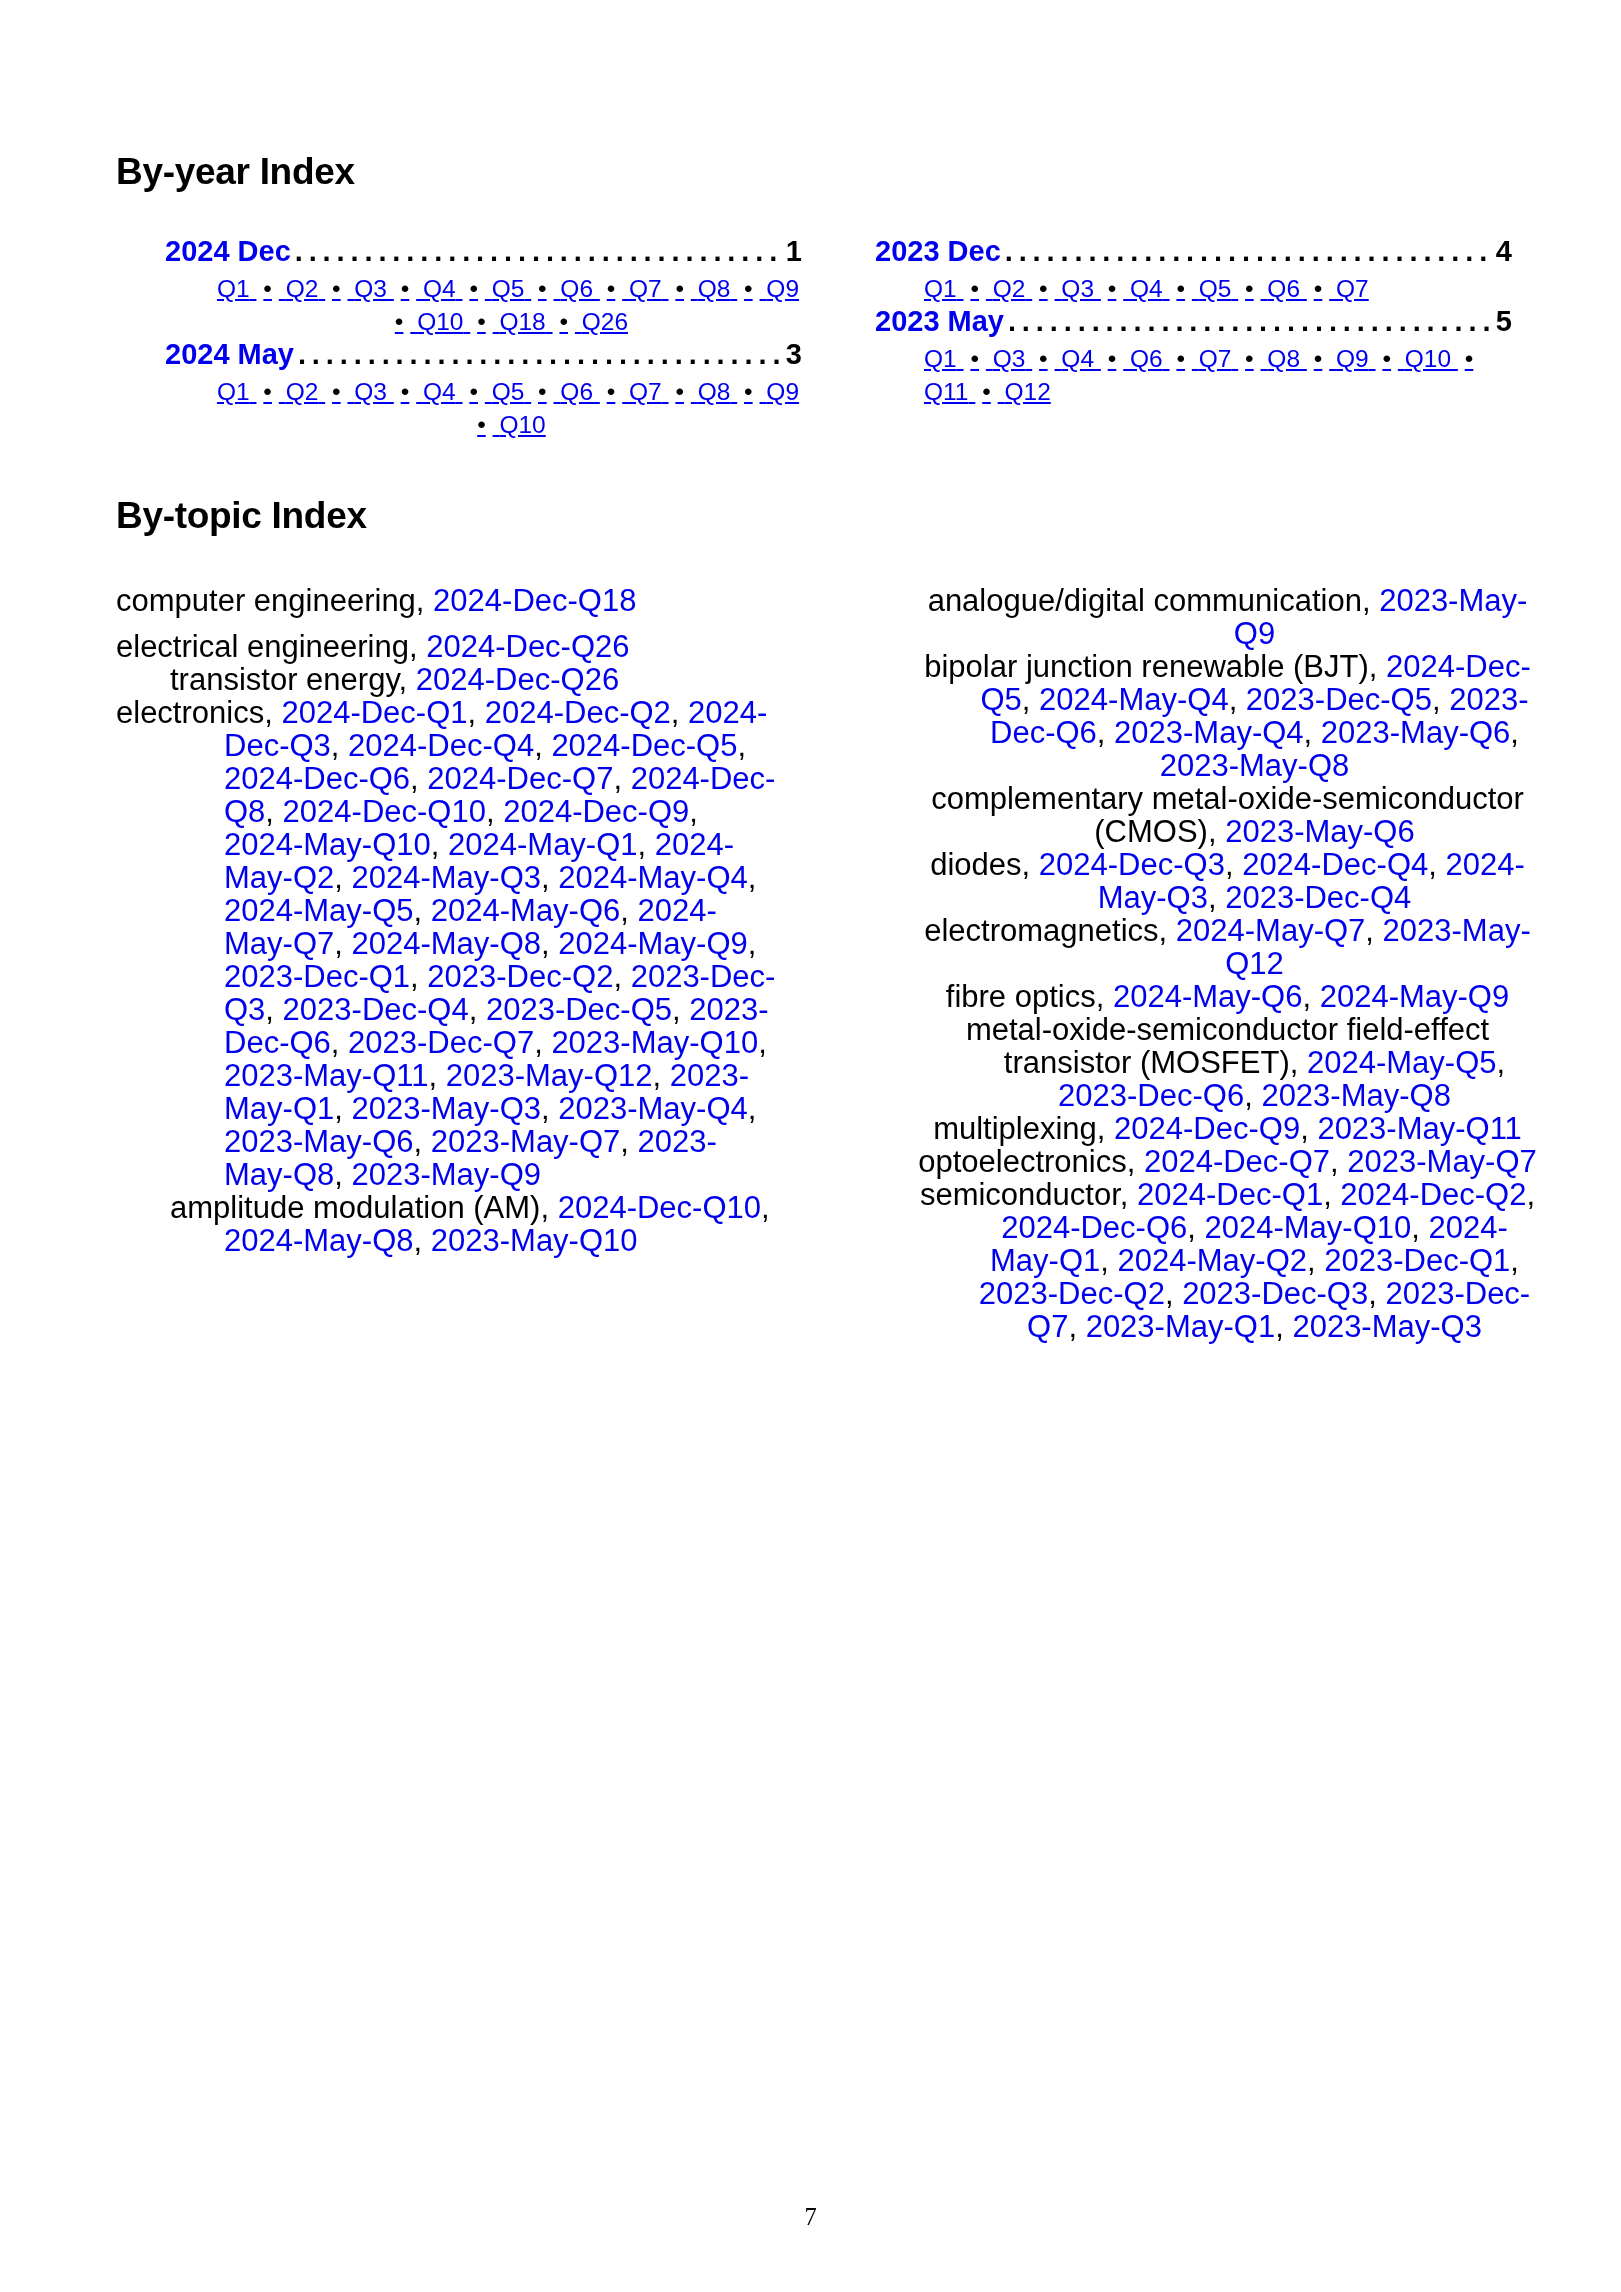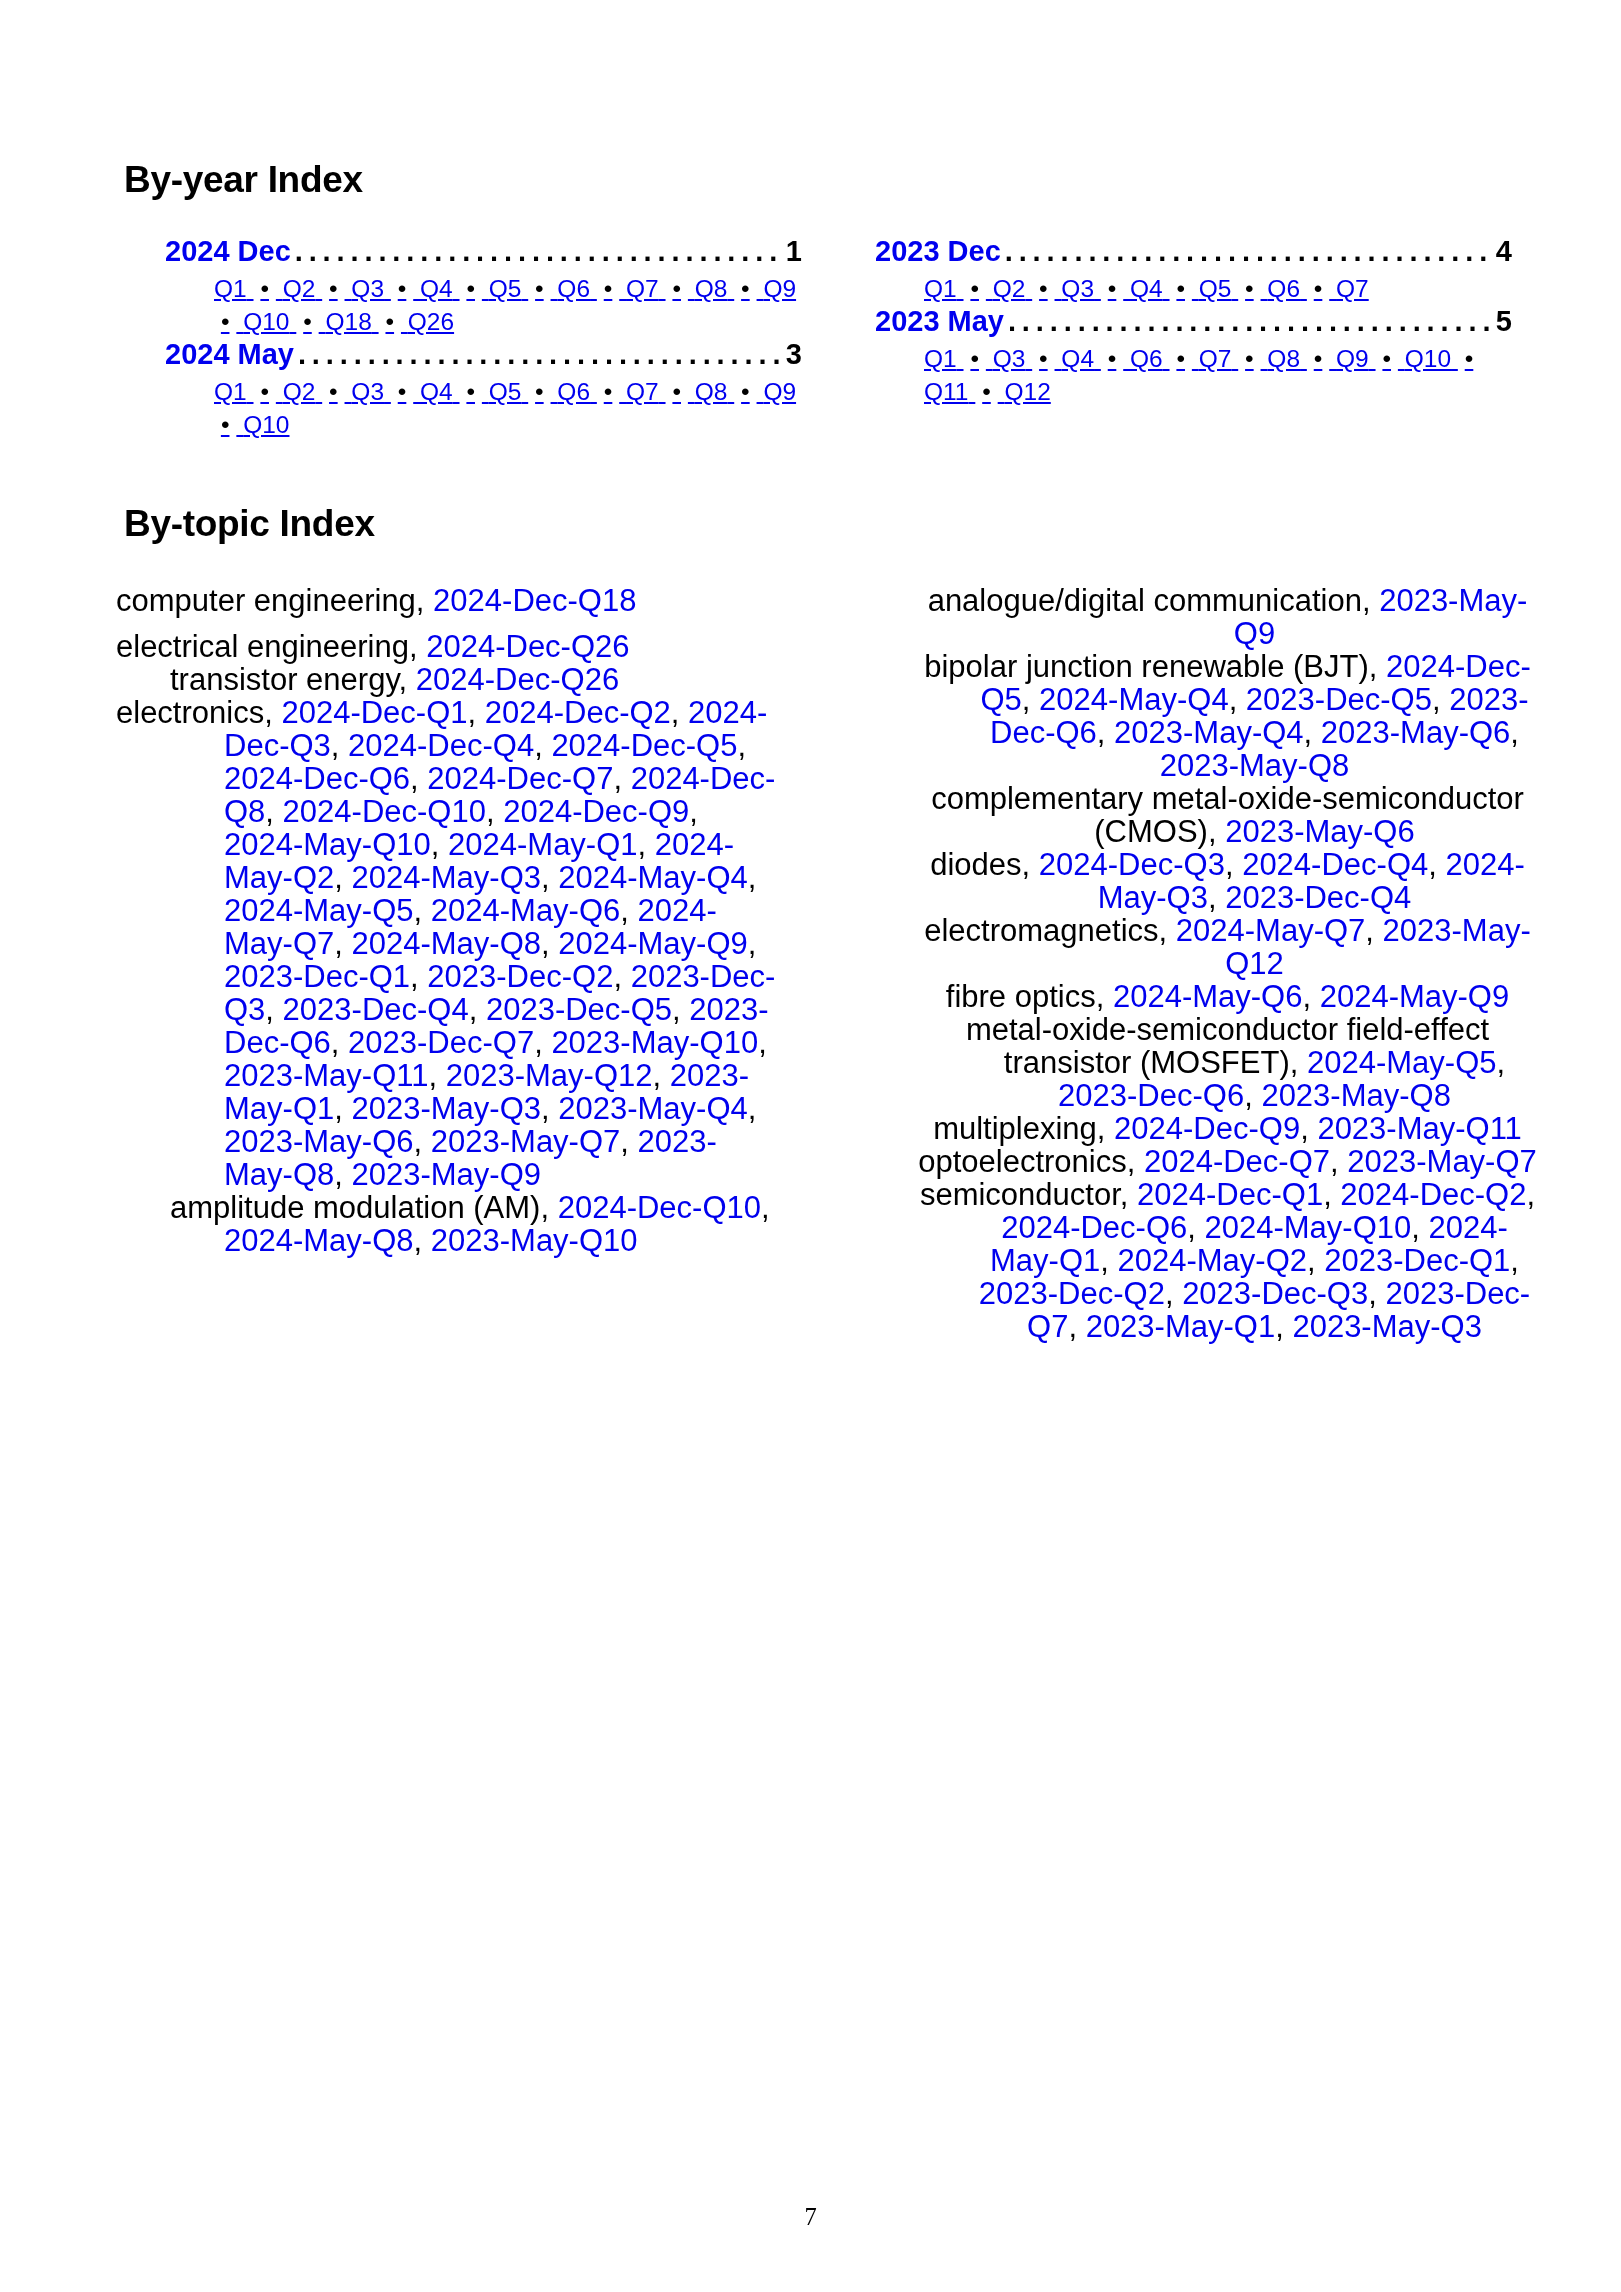--- a/index.html
+++ b/index.html
@@ -2,21 +2,21 @@
 <html><head>
 <meta charset="utf-8">
 <style>
   html, body { margin: 0; padding: 0; background: #ffffff; }
   body {
     width: 1621px; height: 2293px; position: relative; overflow: hidden;
     font-family: "Liberation Sans", sans-serif; color: #000;
   }
   .link { color: #0000ee; }
   h2.section {
-    position: absolute; margin: 8px; font-size: 37px; font-weight: bold;
+    position: absolute; margin: 0; font-size: 37px; font-weight: bold;
     font-family: "Liberation Sans", sans-serif; letter-spacing: -0.3px;
   }
   
   .year-col { position: absolute; width: 637px; }
   .year-entry { margin: 0; }
   .year-head {
     display: flex; align-items: baseline; font-size: 29px; font-weight: bold; height: 37px;
   }
   .year-head .ylabel { color: #0000ee; white-space: nowrap; }
   .year-head .dots {
@@ -36,21 +36,21 @@
   .topic-col.right .topic { padding-left: 54px; text-indent: -54px; text-align: center; }
   .pagenum {
     position: absolute; left: 0; width: 1621px; top: 2203px; text-align: center;
     font-family: "Liberation Serif", serif; font-size: 24.5px;
   }
 </style>
 </head>
 <body>
 
 <h2 class="section" style="left:116px; top:151px;">By-year Index</h2>
-<div class="year-col" style="left:165px; top:235px;" id="year-left">
+<div class="year-col" style="left:165px; top:235px;text-align:center;" id="year-left">
     <div class="year-entry">
       <div class="year-head">
         <a class="ylabel">2024 Dec</a>
         <span class="dots">................................................................................</span>
         <span class="page">1</span>
       </div>
       <div class="qlist"><a class="link">Q1</a> <span class="sep">•</span> <a class="link">Q2</a> <span class="sep">•</span> <a class="link">Q3</a> <span class="sep">•</span> <a class="link">Q4</a> <span class="sep">•</span> <a class="link">Q5</a> <span class="sep">•</span> <a class="link">Q6</a> <span class="sep">•</span> <a class="link">Q7</a> <span class="sep">•</span> <a class="link">Q8</a> <span class="sep">•</span> <a class="link">Q9</a> <span class="sep">•</span> <a class="link">Q10</a> <span class="sep">•</span> <a class="link">Q18</a> <span class="sep">•</span> <a class="link">Q26</a> </div>
     </div>
     <div class="year-entry">
       <div class="year-head">

